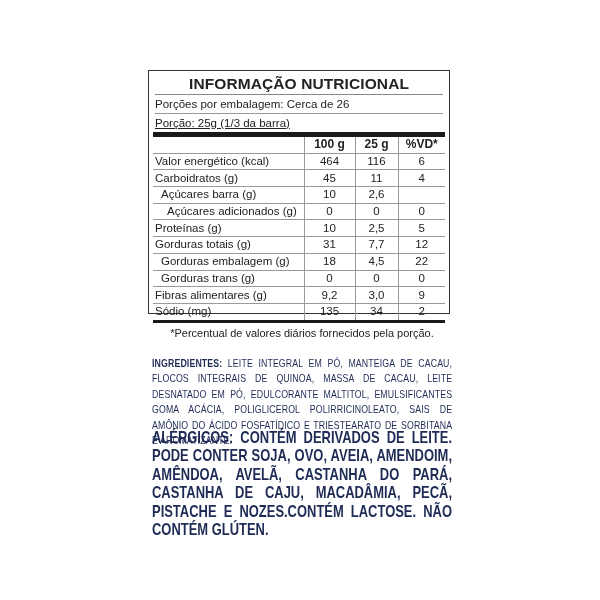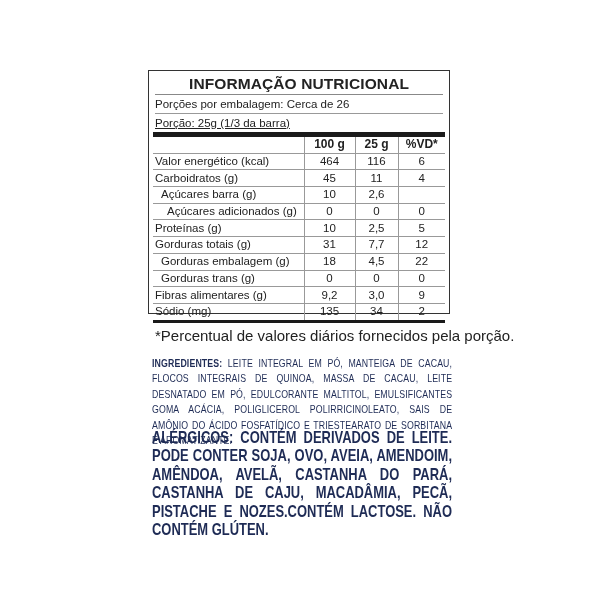--- a/index.html
+++ b/index.html
@@ -29,21 +29,21 @@
     table.nutri td.num, table.nutri th.num { text-align: center; border-left: 1px solid #999; }
     table.nutri td.label { padding-left: 2px; white-space: nowrap; }
     table.nutri td.indent1 { padding-left: 8px; }
     table.nutri td.indent2 { padding-left: 14px; }
     table.nutri tr.last td { border-bottom: none; }
     col.c-label { width: 151px; }
     col.c-100 { width: 51px; }
     col.c-25 { width: 43px; }
     col.c-vd { width: auto; }
     .bottom-bar { height: 3.5px; background: #1a1a1a; margin: 0 4px; }
-    .footnote { font-size: 15px; padding: 4px 0 0 6px; white-space: nowrap; }
+    .footnote { font-size: 11px; padding: 4px 0 0 6px; white-space: nowrap; text-align: center; }
 
     .ingredients {
       position: absolute; left: 152px; top: 356px; width: 300px;
       color: #1e2b55; font-family: "Liberation Sans", sans-serif;
       font-size: 10.2px; line-height: 15.4px; text-align: justify; text-align-last: left;
       transform: scaleX(0.86); transform-origin: left top; width: 349px;
       letter-spacing: 0.15px;
     }
     .ingredients .lead { font-weight: bold; }
     .allergens {

